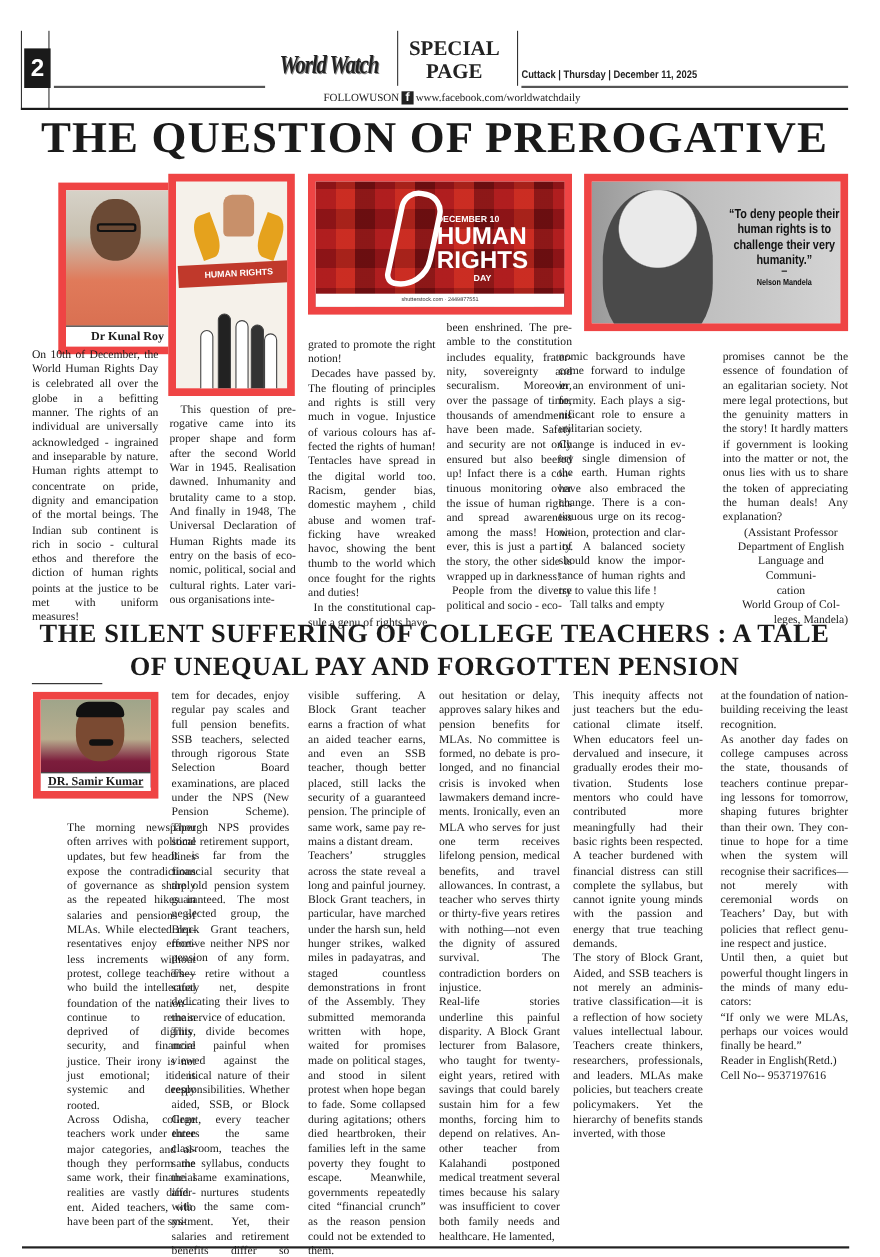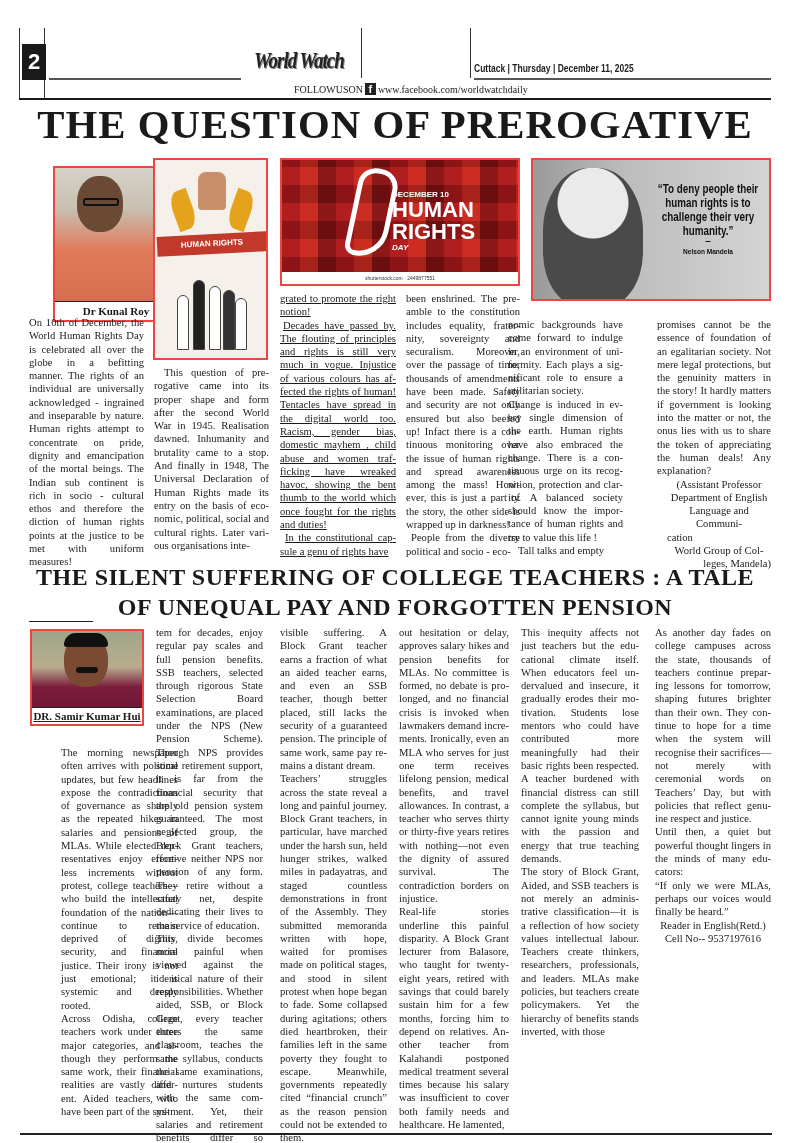--- a/index.html
+++ b/index.html
@@ -19,21 +19,21 @@
   .rule-right { position: absolute; left: 455px; top: 50px; width: 297px; height: 2px; background: #555; }
   .follow { position: absolute; left: 275px; top: 55px; font-size: 10px; color: #222; white-space: nowrap; display: flex; align-items: center; gap: 2px; }
   .fb-icon { display: inline-block; width: 11px; height: 12px; background: #222; color: #fff; font-family: "Liberation Sans", sans-serif; font-weight: bold; font-size: 11px; line-height: 13px; text-align: center; }
   .mast-bottom { position: absolute; left: 0; top: 70px; width: 752px; height: 2px; background: #1a1a1a; }
 
   
   .headline1 { position: absolute; left: 19px; top: 102px; width: 752px; text-align: center; font-weight: bold; font-size: 40px; line-height: 46px; letter-spacing: 1px; color: #1a1a1a; transform: scaleX(1.02); }
   .headline2 { position: absolute; left: 19px; top: 562px; width: 752px; text-align: center; font-weight: bold; font-size: 24px; line-height: 30px; letter-spacing: 0.5px; color: #1a1a1a; }
 
   
-  .photo-box { position: absolute; border: 2px solid #ef4444; background: #fff; overflow: hidden; }
+  .photo-box { position: absolute; border: 7px solid #ef4444; background: #fff; overflow: hidden; }
   .cap { position: absolute; left: 0; bottom: 0; width: 100%; text-align: center; font-weight: bold; font-size: 11px; background: #fff; border-top: 1px solid #222; }
 
   .p-kunal { left: 29px; top: 166px; width: 126px; height: 156px; margin-left: 24px; }
   .p-kunal .ph { position: absolute; left: 0; top: 0; width: 114px; height: 137px; background: linear-gradient(180deg,#d6d2c8 0%, #c8c0b0 30%, #e07a5a 60%, #d76d4f 100%); }
   .p-kunal .head { position: absolute; left: 22px; top: 8px; width: 46px; height: 56px; border-radius: 45%; background: #6b4a35; }
   .p-kunal .glasses { position: absolute; left: 28px; top: 30px; width: 36px; height: 8px; border: 2px solid #111; border-radius: 3px; }
   .p-kunal .cap { height: 19px; line-height: 18px; }
 
   .p-hr { left: 153px; top: 158px; width: 115px; height: 202px; background: #f5f1ea; }
   .p-hr .fist { position: absolute; left: 43px; top: 12px; width: 28px; height: 38px; background: #c8906a; border-radius: 8px 8px 4px 4px; }
@@ -43,45 +43,45 @@
   .p-hr .crowd { position: absolute; left: 22px; top: 110px; width: 70px; height: 80px; }
   .p-hr .person { position: absolute; bottom: 0; width: 12px; border-radius: 6px 6px 0 0; border: 1px solid #444; background: #fff; }
 
   .p-hrday { left: 280px; top: 158px; width: 240px; height: 128px; }
   .p-hrday .ph { position: absolute; left: 0; top: 0; width: 238px; height: 115px; background: repeating-linear-gradient(90deg,#a5171b 0 18px,#c4281f 18px 36px,#7d1013 36px 54px), #a5171b; }
   .p-hrday .ph::after { content: ""; position: absolute; inset: 0; background: repeating-linear-gradient(0deg, rgba(0,0,0,0.15) 0 18px, rgba(255,80,60,0.12) 18px 36px); }
   .p-hrday .hand { position: absolute; left: 70px; top: 8px; width: 40px; height: 90px; border: 5px solid #fff; border-radius: 18px 18px 30px 10px; transform: rotate(12deg); z-index: 2; }
   .p-hrday .hr-text { position: absolute; left: 110px; top: 30px; color: #fff; font-family: "Liberation Sans", sans-serif; font-weight: bold; z-index: 2; }
   .p-hrday .hr-date { font-size: 8px; }
   .p-hrday .hr-big { font-size: 22px; line-height: 22px; }
-  .p-hrday .hr-day { font-size: 8px; text-align: left; font-style: italic; }
+  .p-hrday .hr-day { font-size: 8px; text-align: center; }
   .p-hrday .credit { position: absolute; left: 0; bottom: 0; width: 100%; height: 12px; text-align: center; font-family: "Liberation Sans", sans-serif; font-size: 5px; line-height: 12px; color: #333; background: #fff; }
 
   .p-mandela { left: 531px; top: 158px; width: 240px; height: 143px; background: linear-gradient(90deg,#9a9a9a 0%,#bdbdbd 40%,#d4d4d4 100%); }
   .p-mandela .face { position: absolute; left: 10px; top: 8px; width: 100px; height: 140px; border-radius: 45% 45% 40% 40%; background: radial-gradient(circle at 50% 25%, #eaeaea 0 30%, #4a4a4a 31% 100%); }
   .p-mandela .quote { position: absolute; left: 112px; top: 22px; width: 126px; text-align: center; font-family: "Liberation Sans", sans-serif; font-weight: bold; font-size: 12px; line-height: 14px; color: #111; transform: scaleX(0.82); transform-origin: center; }
   .p-mandela .dash { display: block; margin: 3px auto; width: 6px; height: 1px; background: #111; }
   .p-mandela .author { font-size: 8px; }
 
   .p-samir { left: 30px; top: 629px; width: 114px; height: 97px; }
   .p-samir .ph { position: absolute; left: 0; top: 0; width: 114px; height: 80px; background: linear-gradient(180deg,#9fa58a 0%, #b8ad8e 45%, #7c1d3c 70%, #6d1533 100%); }
   .p-samir .head { position: absolute; left: 32px; top: 4px; width: 44px; height: 52px; border-radius: 45%; background: #7a4a32; }
   .p-samir .hair { position: absolute; left: 32px; top: 2px; width: 44px; height: 14px; border-radius: 22px 22px 4px 4px; background: #111; }
   .p-samir .mus { position: absolute; left: 44px; top: 36px; width: 22px; height: 6px; background: #111; border-radius: 4px; }
   .p-samir .cap { height: 17px; line-height: 16px; font-size: 11px; text-decoration: underline; }
 
   
   .col { position: absolute; font-size: 10.6px; line-height: 13.3px; text-align: justify; color: #1a1a1a; hyphens: manual; }
   .col p { margin: 0; }
   .col p.indent { text-indent: 10px; }
-  .col .sig { text-align: center; }
+  .col .sig { text-align: left; }
 
   .a1c1 { left: 29px;  top: 316px; width: 115px; }
   .a1c2 { left: 154px; top: 366px; width: 115px; }
-  .a1c3 { left: 280px; top: 292px; width: 116px; text-decoration: underline; }
+  .a1c3 { left: 280px; top: 307px; width: 116px; }
   .a1c4 { left: 406px; top: 292px; width: 114px; }
   .a1c5 { left: 508px; top: 318px; width: 115px; }
   .a1c6 { left: 657px; top: 318px; width: 114px; }
 
   .a2c1 { left: 29px;  top: 746px; width: 117px; margin-left: 32px; }
   .a2c2 { left: 156px; top: 626px; width: 107px; }
   .a2c3 { left: 280px; top: 626px; width: 107px; }
   .a2c4 { left: 399px; top: 626px; width: 110px; }
   .a2c5 { left: 521px; top: 626px; width: 118px; }
   .a2c6 { left: 655px; top: 626px; width: 116px; }
@@ -92,20 +92,24 @@
 </head>
 <body>
 
 <div class="masthead">
   <div class="page-num-box">
     <div class="page-num">2</div>
   </div>
   <div class="rule-left"></div>
   <div class="logo">World Watch</div>
   <div class="vsep1"></div>
+  <div class="special">
+    <div>SPECIAL</div>
+    <div>PAGE</div>
+  </div>
   <div class="vsep2"></div>
   <div class="dateline">Cuttack | Thursday | December 11, 2025</div>
   <div class="rule-right"></div>
   <div class="follow">
     <span>FOLLOWUSON</span>
     <span class="fb-icon">f</span>
     <span>www.facebook.com/worldwatchdaily</span>
   </div>
   <div class="mast-bottom"></div>
 </div>
@@ -174,21 +178,21 @@
   <p>nomic backgrounds have come forward to indulge in an environment of uni­formity. Each plays a sig­nificant role to ensure a utilitarian society.</p>
   <p>Change is induced in ev­ery single dimension of the earth. Human rights have also embraced the change. There is a con­tinuous urge on its recog­nition, protection and clar­ity. A balanced society should know the impor­tance of human rights and try to value this life !</p>
   <p class="indent">Tall talks and empty</p>
 </div>
 <div class="col a1c6">
   <p>promises cannot be the essence of foundation of an egalitarian society. Not mere legal protections, but the genuinity matters in the story! It hardly matters if government is looking into the matter or not, the onus lies with us to share the token of appreciating the human deals! Any expla­nation?</p>
   <div class="sig" style="text-align:center;padding-left:10px;">
     <div>(Assistant Professor</div>
     <div>Department of English</div>
     <div>Language and Communi-</div>
-    <div style="text-align:left">cation</div>
+    <div style="text-align:center">cation</div>
     <div>World Group of Col-</div>
     <div style="text-align:right">leges, Mandela)</div>
   </div>
 </div>
 
 <h2 class="headline2">THE SILENT SUFFERING OF COLLEGE TEACHERS : A TALE OF UNEQUAL PAY AND FORGOTTEN PENSION</h2>
 <div class="sep-short"></div>
 
 <div class="photo-box p-samir">
   <div class="ph">
@@ -214,20 +218,21 @@
 </div>
 <div class="col a2c4">
   <p>out hesitation or delay, ap­proves salary hikes and pension benefits for MLAs. No committee is formed, no debate is pro­longed, and no financial crisis is invoked when law­makers demand incre­ments. Ironically, even an MLA who serves for just one term receives lifelong pension, medical benefits, and travel allowances. In contrast, a teacher who serves thirty or thirty-five years retires with noth­ing—not even the dignity of assured survival. The contradiction borders on injustice.</p>
   <p>Real-life stories underline this painful disparity. A Block Grant lecturer from Balasore, who taught for twenty-eight years, retired with savings that could barely sustain him for a few months, forcing him to depend on relatives. An­other teacher from Kalahandi postponed medical treatment several times because his salary was insufficient to cover both family needs and healthcare. He lamented,</p>
 </div>
 <div class="col a2c5">
   <p>This inequity affects not just teachers but the edu­cational climate itself. When educators feel un­dervalued and insecure, it gradually erodes their mo­tivation. Students lose men­tors who could have con­tributed more meaningfully had their basic rights been respected. A teacher bur­dened with financial dis­tress can still complete the syllabus, but cannot ignite young minds with the pas­sion and energy that true teaching demands.</p>
   <p>The story of Block Grant, Aided, and SSB teachers is not merely an adminis­trative classification—it is a reflection of how society values intellectual labour. Teachers create thinkers, researchers, professionals, and leaders. MLAs make policies, but teachers cre­ate policymakers. Yet the hierarchy of benefits stands inverted, with those</p>
 </div>
 <div class="col a2c6">
+  <p>at the foundation of nation-building receiving the least recognition.</p>
   <p>As another day fades on college campuses across the state, thousands of teachers continue prepar­ing lessons for tomorrow, shaping futures brighter than their own. They con­tinue to hope for a time when the system will recognise their sacri­fices—not merely with ceremonial words on Teachers’ Day, but with policies that reflect genu­ine respect and justice.</p>
   <p>Until then, a quiet but powerful thought lingers in the minds of many edu­cators:</p>
   <p>“If only we were MLAs, perhaps our voices would finally be heard.”</p>
   <div class="sig">
     <div>Reader in English(Retd.)</div>
     <div>Cell No-- 9537197616</div>
   </div>
 </div>
 
 <div class="bottom-rule"></div>

